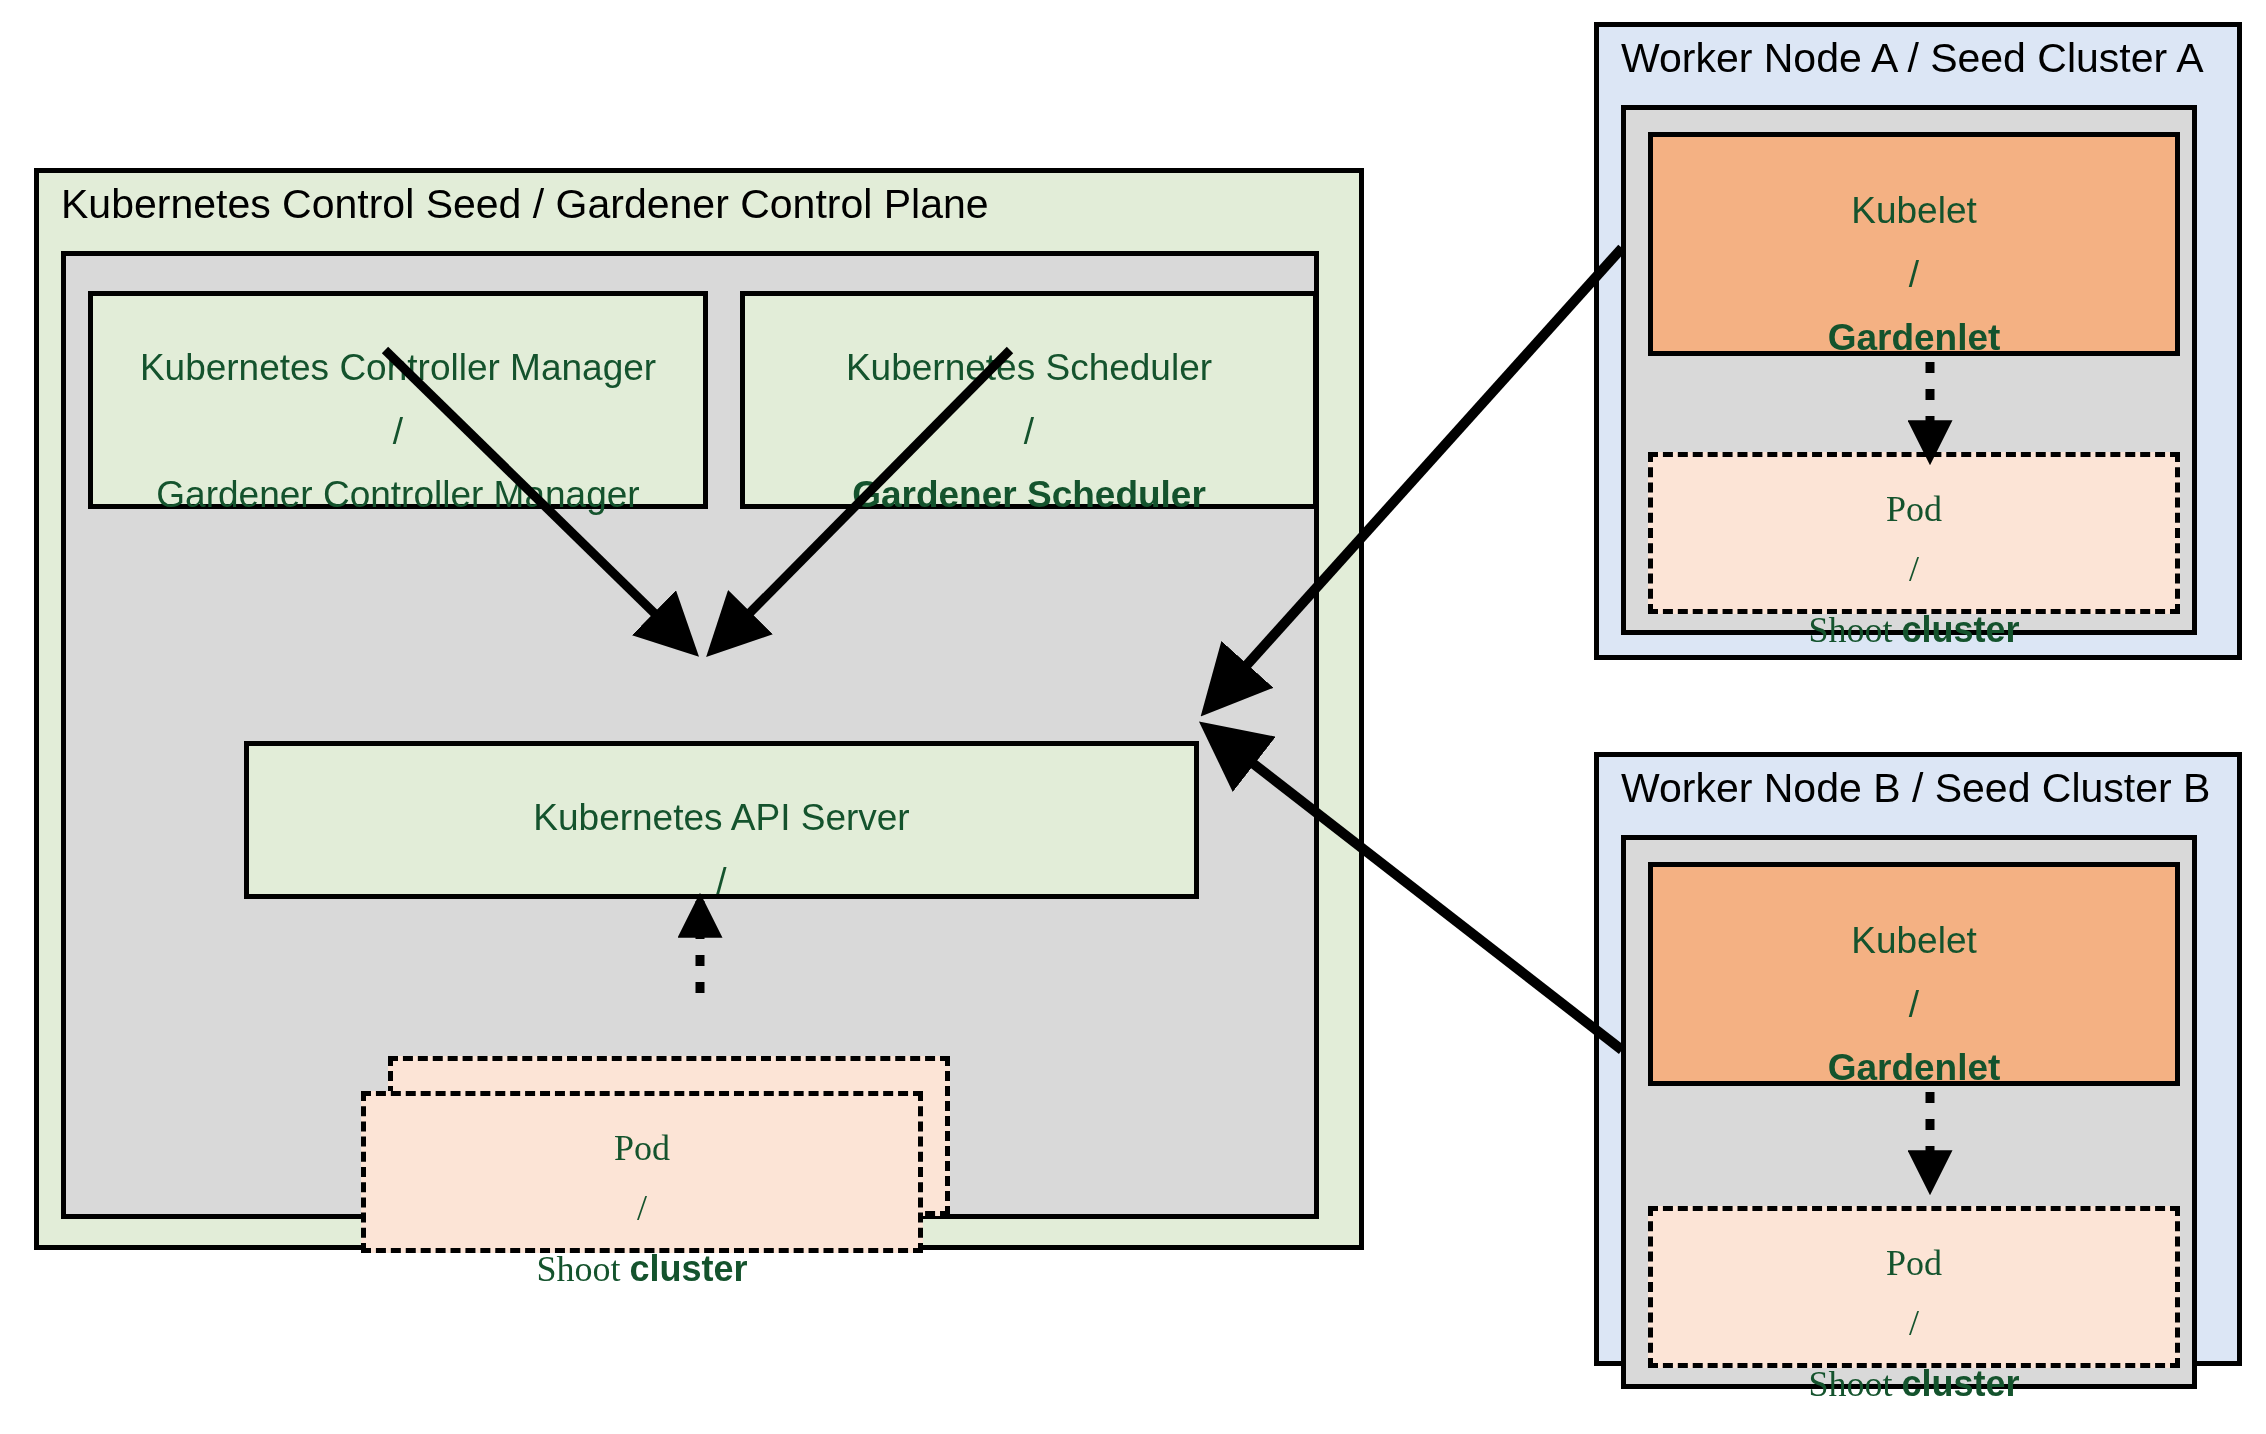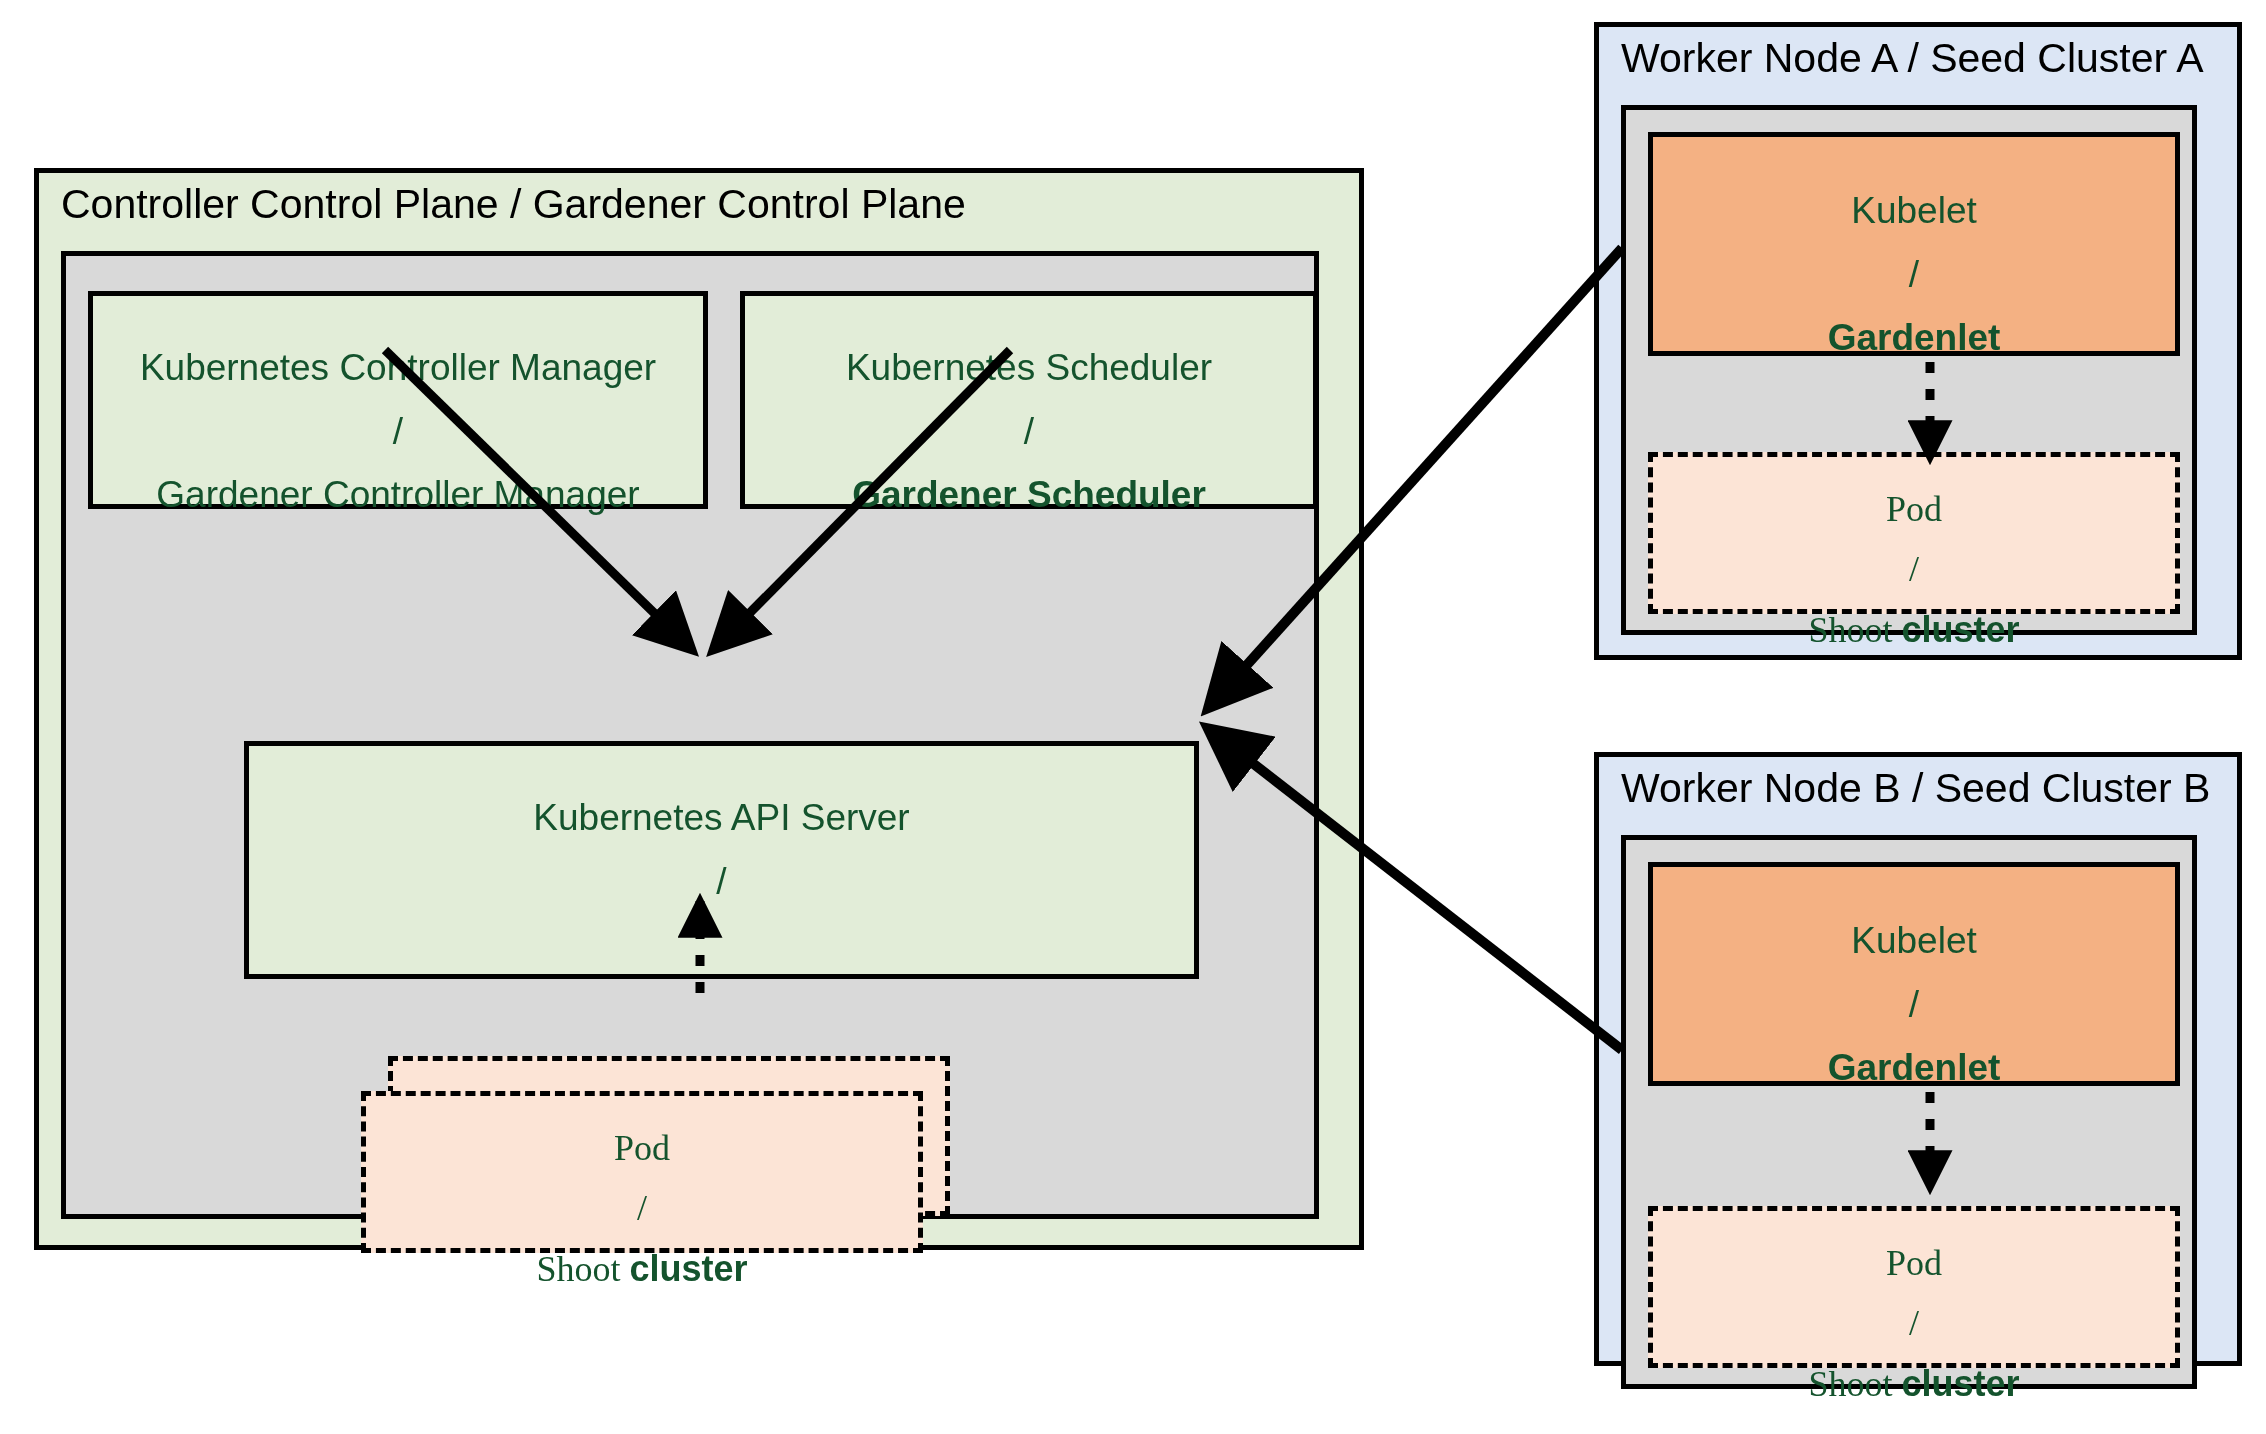--- a/index.html
+++ b/index.html
@@ -63,41 +63,41 @@
     height: 1434px;
     pointer-events: none;
   }
 </style>
 </head>
 <body>
 
 <div id="canvas">
 
   <div class="box fill-green" style="left:34px; top:168px; width:1330px; height:1082px;">
-    <div class="box-title">Controller Control Plane / Gardener Control Plane</div>
+    <div class="box-title">Kubernetes Control Seed / Gardener Control Plane</div>
 
     <div class="box fill-grey" style="left:22px; top:78px; width:1258px; height:968px;">
 
       <div class="box fill-green" style="left:22px; top:35px; width:620px; height:218px;">
         <div class="stack" style="top:40px; font-size:37px; line-height:1.72;">
           <span class="ln">Kubernetes Controller Manager</span>
           <span class="ln">/</span>
           <span class="ln">Gardener Controller Manager</span>
         </div>
       </div>
 
       <div class="box fill-green" style="left:674px; top:35px; width:578px; height:218px;">
         <div class="stack" style="top:40px; font-size:37px; line-height:1.72;">
           <span class="ln">Kubernetes Scheduler</span>
           <span class="ln">/</span>
           <span class="ln b">Gardener Scheduler</span>
         </div>
       </div>
 
-      <div class="box fill-green" style="left:178px; top:485px; width:955px; height:238px;">
+      <div class="box fill-green" style="left:178px; top:485px; width:955px; height:158px;">
         <div class="stack" style="top:40px; font-size:37px; line-height:1.72;">
           <span class="ln">Kubernetes API Server</span>
           <span class="ln">/</span>
         </div>
       </div>
 
       <div class="pod" style="left:322px; top:800px; width:562px; height:160px;"></div>
 
       <div class="pod" style="left:295px; top:835px; width:562px; height:162px;">
         <div class="stack" style="top:22px; font-size:36px; line-height:1.68;">

